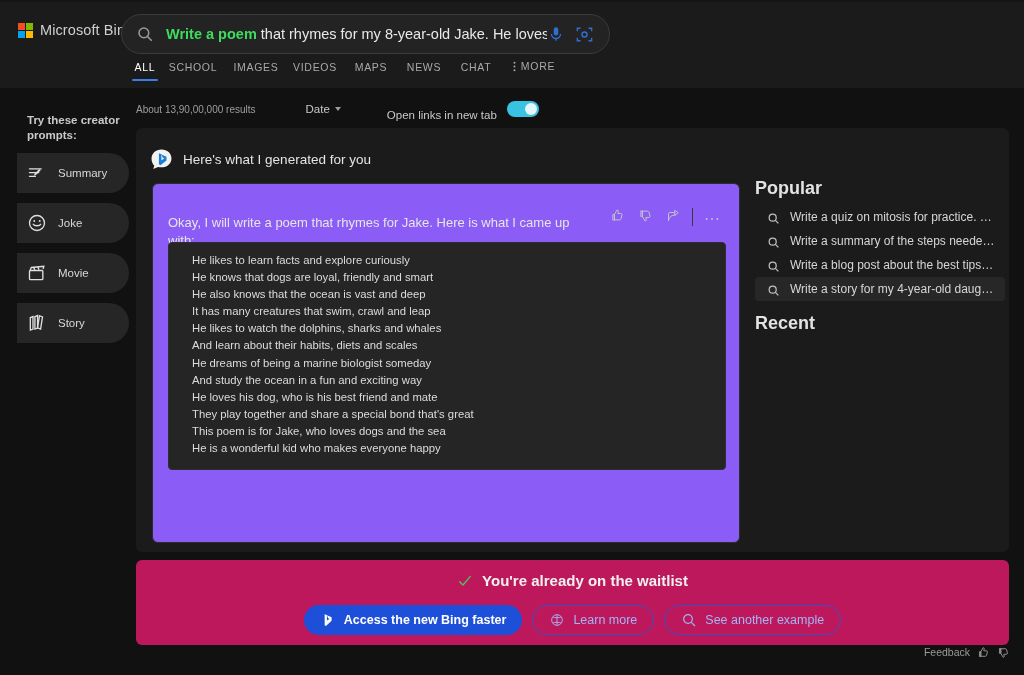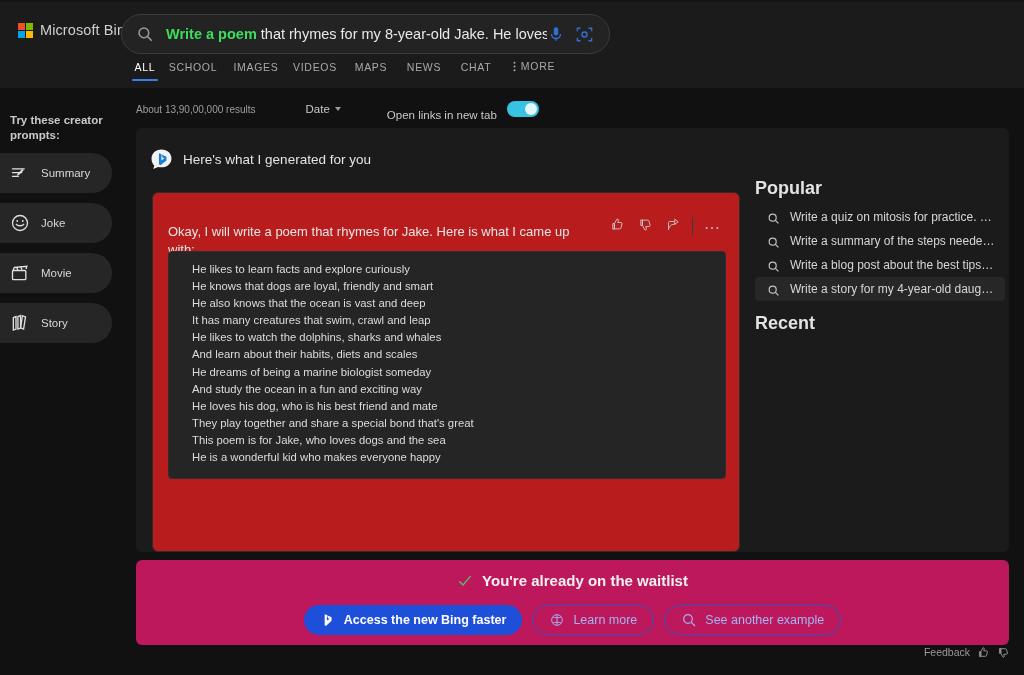--- a/index.html
+++ b/index.html
@@ -83,21 +83,21 @@
   .openlinks-label { font-size: 11.5px; color: #c8c8c8; white-space: nowrap; margin-top: 12px; }
   .toggle {
     width: 32px; height: 16px; border-radius: 9px; background: #39c3e3; position: relative;
   }
   .toggle .knob {
     position: absolute; right: 2px; top: 2px; width: 12px; height: 12px;
     border-radius: 50%; background: #e7f6fa;
   }
 
   
-  .lsidebar { position: absolute; left: 0; top: 108px; width: 118px; }
+  .lsidebar { position: absolute; left: 17px; top: 108px; width: 118px; }
   .lsb-title {
     font-size: 11.5px; font-weight: 700; color: #c9c9c9; line-height: 15px;
     margin: 5px 0 0 10px; width: 96px;
   }
   .lsb-item {
     margin-top: 10px; height: 40px; width: 112px;
     background: #262626; border-radius: 0 20px 20px 0;
     display: flex; align-items: center; gap: 11px; padding-left: 10px;
   }
   .lsb-ico { width: 20px; height: 20px; flex: 0 0 auto; }
@@ -109,22 +109,22 @@
     background: #1b1b1b; border-radius: 6px;
   }
   .gen-head {
     position: absolute; left: 14px; top: 20px;
     display: flex; align-items: center; gap: 10px;
   }
   .bing-bubble { width: 23px; height: 23px; flex: 0 0 auto; }
   .gen-head-text { font-size: 13.5px; color: #e4e4e4; }
 
   .answer {
-    position: absolute; left: 16px; top: 64px; width: 588px; height: 360px;
-    background: #b91c1c; border: 1px solid #2c2c2c; border-radius: 6px;
+    position: absolute; left: 16px; top: 55px; width: 588px; height: 360px;
+    background: #8b5cf6; border: 1px solid #2c2c2c; border-radius: 6px;
   }
   .answer-lead {
     position: absolute; left: 15px; top: 30px; width: 420px;
     font-size: 13px; color: #e6e6e6; line-height: 18px;
   }
   .actions {
     position: absolute; right: 14px; top: 20px;
     display: flex; align-items: center; gap: 2px;
   }
   .act-btn {

